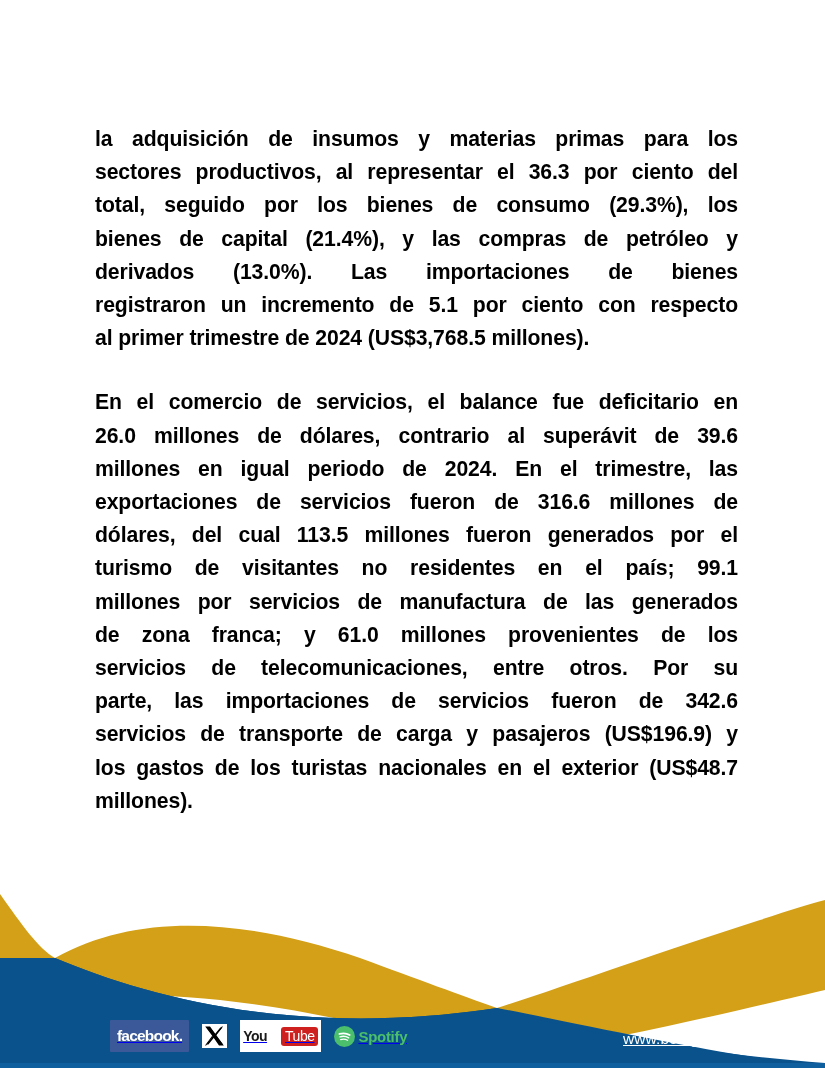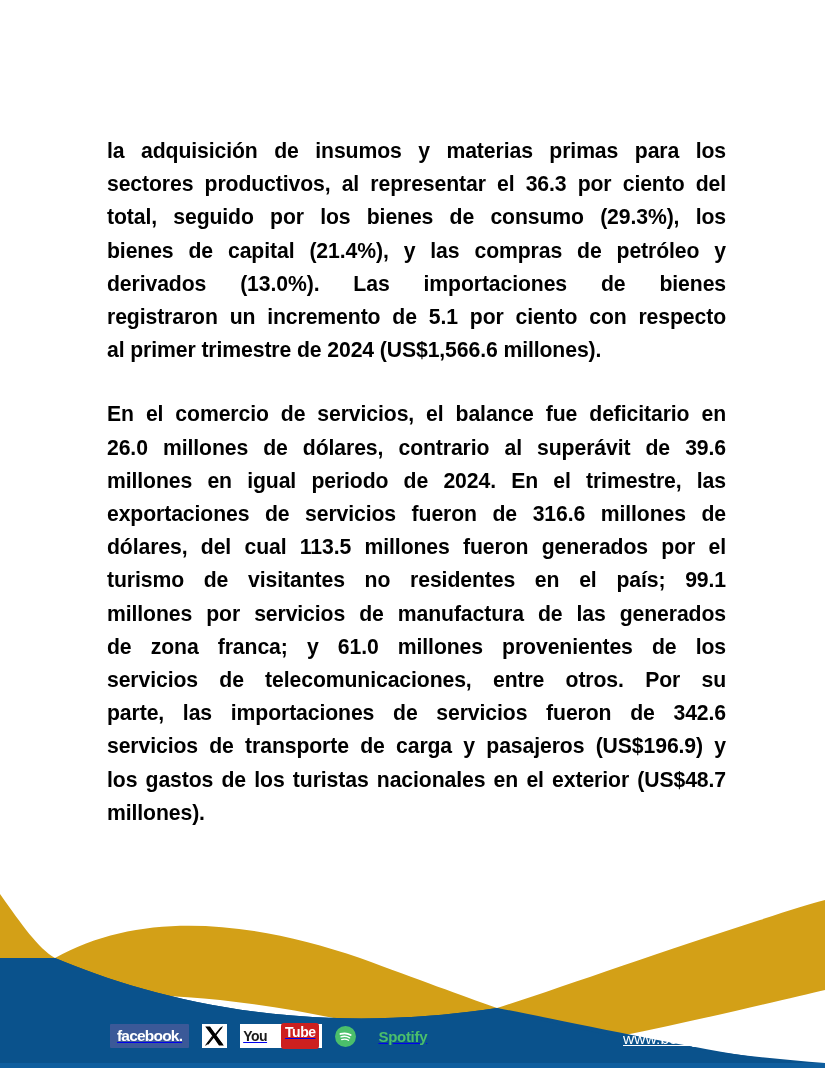--- a/index.html
+++ b/index.html
@@ -32,21 +32,21 @@
 
   .para {
     font-family: "Liberation Sans", sans-serif;
     font-weight: bold;
     font-size: 21.2px;
     line-height: 33.2px;
     color: #000000;
     text-align: justify;
     text-justify: inter-word;
     letter-spacing: -0.1px;
-    margin: 12px;
+    margin: 0;
     -webkit-font-smoothing: none;
   }
   .para + .para {
     margin-top: 31px;
   }
   
   .para span.l {
     display: block;
     text-align: justify;
     text-align-last: justify;
@@ -78,21 +78,21 @@
     height: 26px;
     display: flex;
     align-items: center;
     gap: 13px;
   }
 
   .logo {
     display: flex;
     align-items: center;
     justify-content: center;
-    height: 24px;
+    height: 32px;
     box-sizing: border-box;
   }
 
   
   .fb-logo {
     background: #3B5998;
     padding: 3px 7px 4px 7px;
     border-radius: 1px;
   }
   .fb-logo .fb-text {
@@ -125,33 +125,33 @@
     font-family: "Liberation Sans", sans-serif;
     font-weight: bold;
     font-size: 14px;
     line-height: 1;
     letter-spacing: -0.5px;
   }
   .yt-logo .yt-tube {
     background: #CD201F;
     color: #ffffff;
     font-family: "Liberation Sans", sans-serif;
-    font-weight: bold;
+    font-weight: normal;
     font-size: 14px;
     line-height: 1;
-    padding: 2px 4px 10px 4px;
+    padding: 2px 4px 3px 4px;
     border-radius: 3px;
     letter-spacing: -0.5px;
   }
 
   
   .sp-logo {
     display: flex;
     align-items: center;
-    gap: 22px;
+    gap: 3px;
     background: transparent;
     text-align: center;
   }
   .sp-logo .sp-text {
     color: #4BBF6B;
     font-family: "Liberation Sans", sans-serif;
     font-weight: bold;
     font-size: 15px;
     line-height: 1;
     letter-spacing: -0.3px;
@@ -188,21 +188,21 @@
 
   <div id="content">
 
     <p class="para">
       <span class="l">la adquisición de insumos y materias primas para los</span>
       <span class="l">sectores productivos, al representar el 36.3 por ciento del</span>
       <span class="l">total, seguido por los bienes de consumo (29.3%), los</span>
       <span class="l">bienes de capital (21.4%), y las compras de petróleo y</span>
       <span class="l">derivados (13.0%). Las importaciones de bienes</span>
       <span class="l">registraron un incremento de 5.1 por ciento con respecto</span>
-      <span class="l last">al primer trimestre de 2024 (US$1,566.6 millones).</span>
+      <span class="l last">al primer trimestre de 2024 (US$3,768.5 millones).</span>
     </p>
 
     <p class="para">
       <span class="l">En el comercio de servicios, el balance fue deficitario en</span>
       <span class="l">26.0 millones de dólares, contrario al superávit de 39.6</span>
       <span class="l">millones en igual periodo de 2024. En el trimestre, las</span>
       <span class="l">exportaciones de servicios fueron de 316.6 millones de</span>
       <span class="l">dólares, del cual 113.5 millones fueron generados por el</span>
       <span class="l">turismo de visitantes no residentes en el país; 99.1</span>
       <span class="l">millones por servicios de manufactura de las generados</span>

